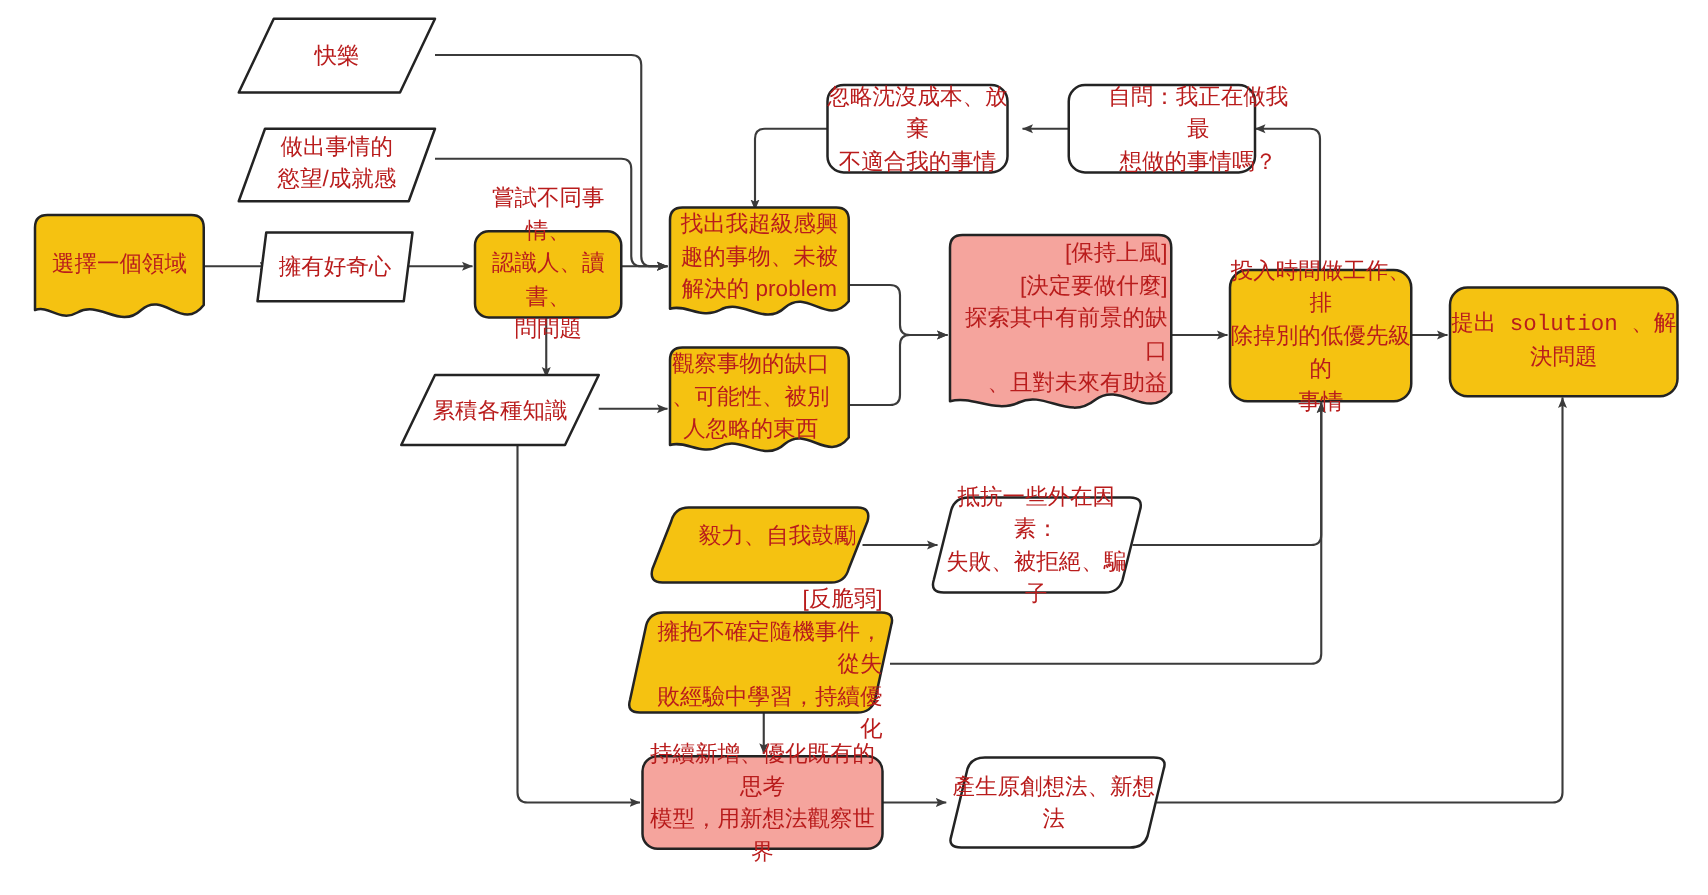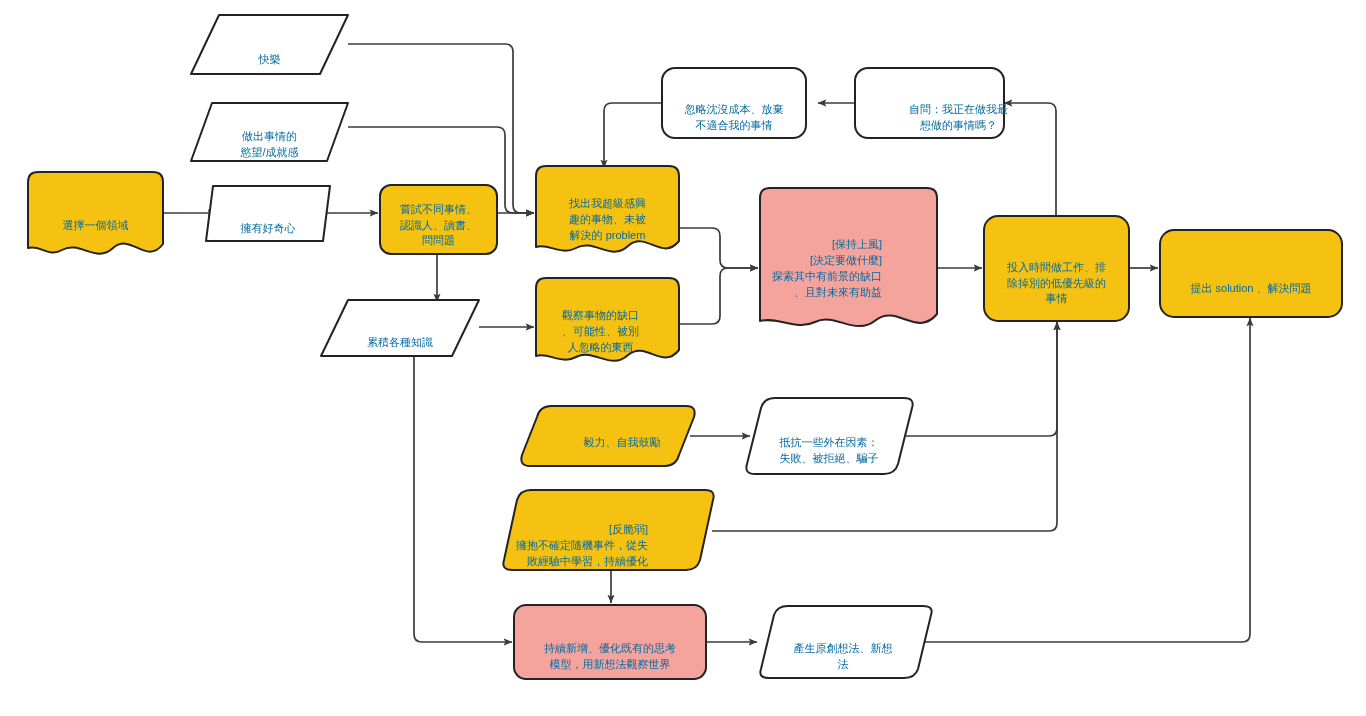--- a/index.html
+++ b/index.html
@@ -34,31 +34,30 @@
   .fill-white  { fill: #FFFFFF; }
   .edge {
     fill: none;
     stroke: #3B3B3B;
     stroke-width: 1.7;
     stroke-linejoin: round;
     stroke-linecap: butt;
   }
   .node-text {
     position: absolute;
-    color: #0369a1;
+    color: #b91c1c;
     font-family: "Liberation Sans", "DejaVu Sans", sans-serif;
-    font-size: 11px;
+    font-size: 18px;
     line-height: 1.45;
     white-space: pre-line;
     pointer-events: none;
     display: flex;
     align-items: center;
     justify-content: center;
     text-align: center;
-    margin-top: 15px;
   }
   .node-text.align-left {
     justify-content: flex-start;
     text-align: right;
   }
 </style>
 </head>
 <body>
 
 <div id="canvas">
@@ -195,21 +194,21 @@
 
   <div class="node-text align-left" style="left:772px; top:196px; width:162px; height:116px;">[保持上風]
 [決定要做什麼]
 探索其中有前景的缺口
 、且對未來有助益</div>
 
   <div class="node-text" style="left:984px; top:216px; width:145px; height:105px;">投入時間做工作、排
 除掉別的低優先級的
 事情</div>
 
-  <div class="node-text" style="left:1160px; top:230px; width:182px; height:87px;">提出 solution 、解決問題</div>
+  <div class="node-text" style="left:1160px; top:230px; width:182px; height:87px;font-family:Liberation Mono, monospace;">提出 solution 、解決問題</div>
 
   <div class="node-text" style="left:536px; top:406px; width:172px; height:44px;font-family:Liberation Serif, serif;">毅力、自我鼓勵</div>
 
   <div class="node-text" style="left:749px; top:398px; width:160px; height:76px;">抵抗一些外在因素：
 失敗、被拒絕、騙子</div>
 
   <div class="node-text align-left" style="left:516px; top:494px; width:190px; height:74px;">[反脆弱]
 擁抱不確定隨機事件，從失
 敗經驗中學習，持續優化</div>
 

